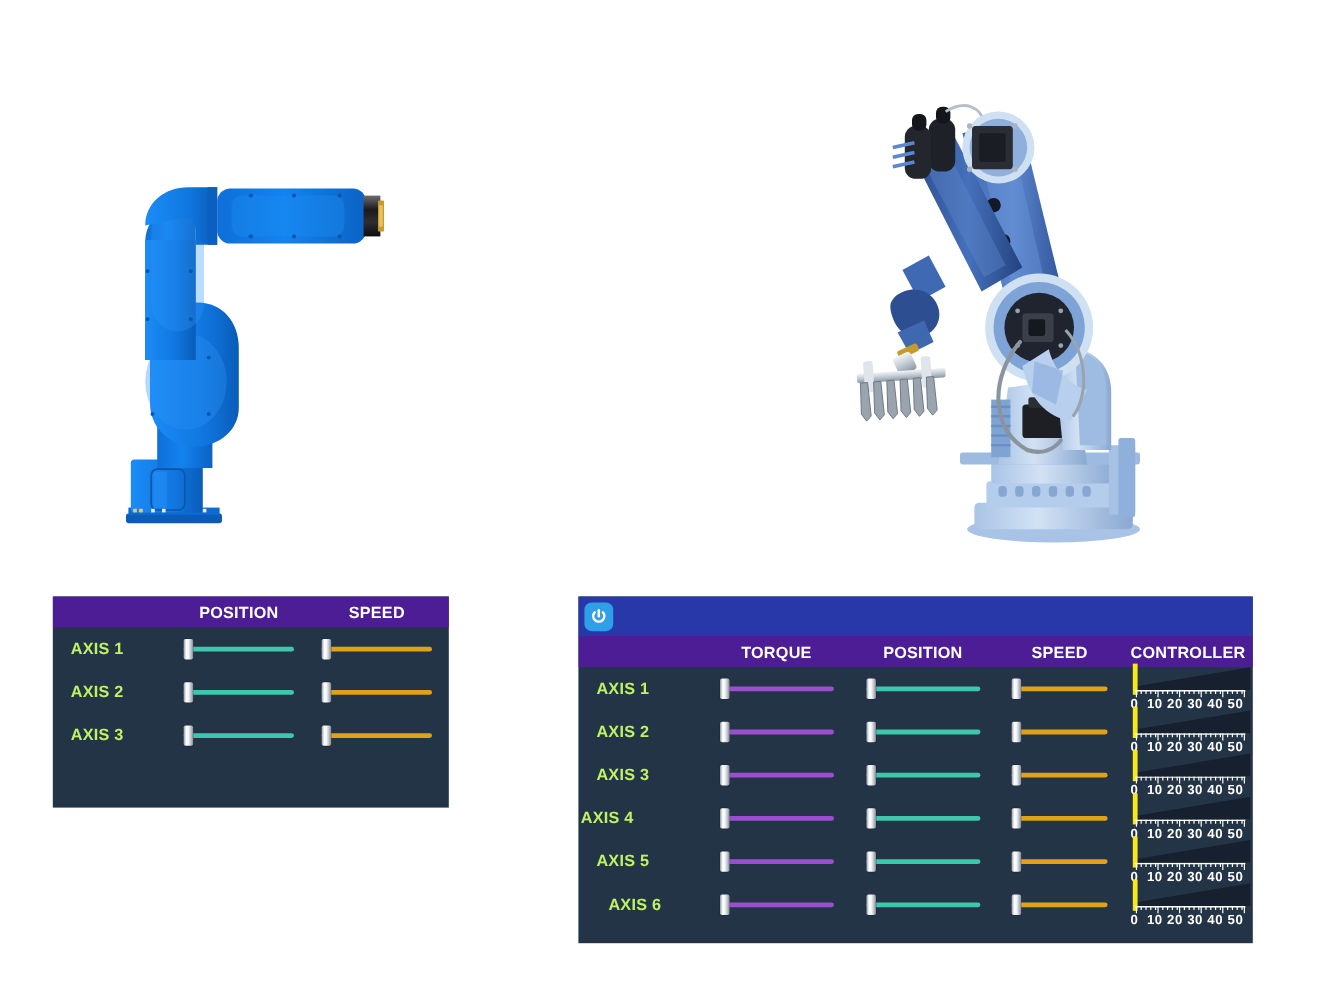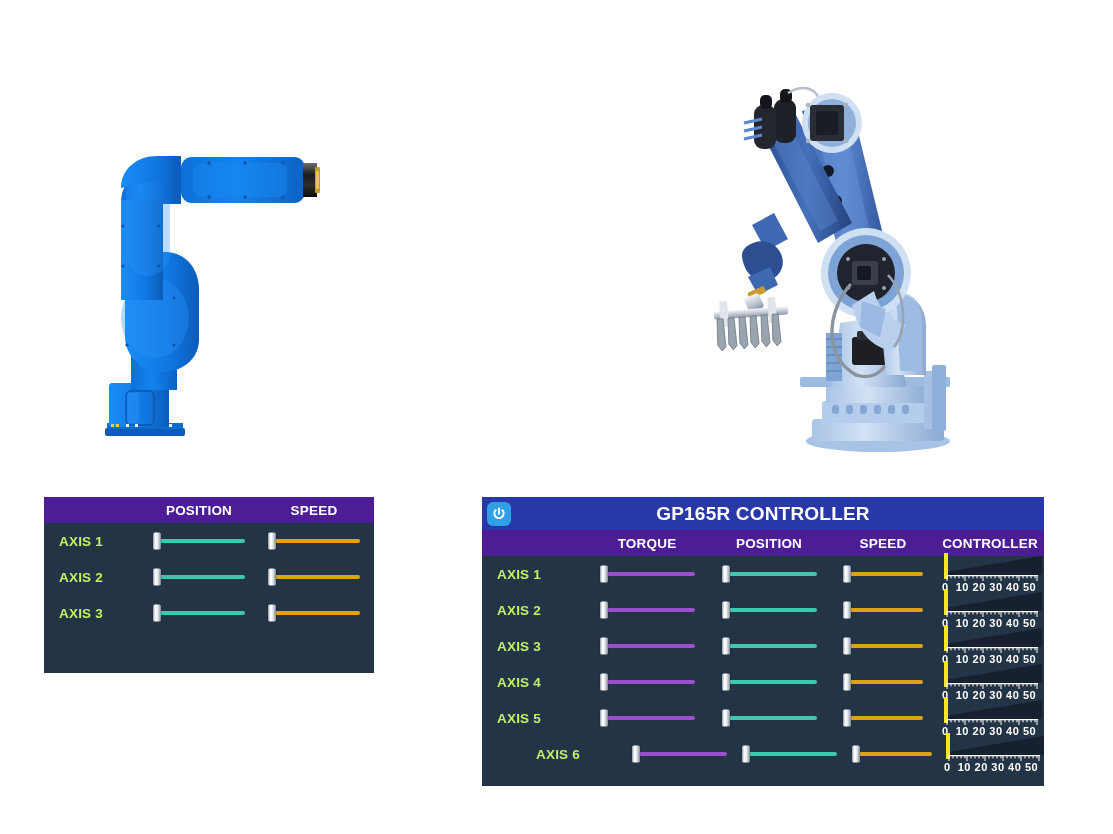--- a/index.html
+++ b/index.html
@@ -330,21 +330,20 @@
   </div>
 
   <div class="panel" style="left:482px;top:497px;width:562px;height:289px;">
     <div class="panel-title">
       <div class="power-btn">
         <svg width="16" height="16" viewBox="0 0 16 16">
           <path d="M8 2.6 L8 7.6" stroke="#ffffff" stroke-width="2.1" stroke-linecap="round" fill="none"></path>
           <path d="M4.6 4.3 A4.6 4.6 0 1 0 11.4 4.3" stroke="#ffffff" stroke-width="2.1" fill="none" stroke-linecap="round"></path>
         </svg>
       </div>
-      <h1>GP165R CONTROLLER</h1>
     </div>
 
     <div class="col-head">
       <div style="width:104px;flex:0 0 auto;"></div>
       <div class="ch" style="width:122px;">TORQUE</div>
       <div class="ch" style="width:122px;">POSITION</div>
       <div class="ch" style="width:106px;">SPEED</div>
       <div class="ch" style="width:108px;">CONTROLLER</div>
     </div>
 
@@ -536,21 +535,21 @@
                 <line x1="89" y1="0" x2="89" y2="3.4"></line>
                   <line x1="91" y1="0" x2="91" y2="6"></line>
               </g>
             </svg>
             <div class="ticks">0&nbsp; 10 20 30 40 50</div>
           </div>
         </div>
       </div>
 
       <div class="row" style="height:36px;">
-        <div style="width:104px;flex:0 0 auto;padding-left:15px;box-sizing:border-box;">
+        <div style="width:104px;flex:0 0 auto;padding-left:2px;box-sizing:border-box;">
           <span class="axis-label">AXIS 4</span>
         </div>
         <div class="cell" style="width:122px;">
           <div class="slider">
             <div class="track" style="width:95px;background:#9b4fd0;"></div>
             <div class="handle"></div>
           </div>
         </div>
         <div class="cell" style="width:122px;">
           <div class="slider">
@@ -664,21 +663,21 @@
                 <line x1="89" y1="0" x2="89" y2="3.4"></line>
                   <line x1="91" y1="0" x2="91" y2="6"></line>
               </g>
             </svg>
             <div class="ticks">0&nbsp; 10 20 30 40 50</div>
           </div>
         </div>
       </div>
 
       <div class="row" style="height:36px;">
-        <div style="width:104px;flex:0 0 auto;padding-left:15px;box-sizing:border-box;margin-left:39px;">
+        <div style="width:104px;flex:0 0 auto;padding-left:25px;box-sizing:border-box;">
           <span class="axis-label">AXIS 6</span>
         </div>
         <div class="cell" style="width:122px;">
           <div class="slider">
             <div class="track" style="width:95px;background:#9b4fd0;"></div>
             <div class="handle"></div>
           </div>
         </div>
         <div class="cell" style="width:122px;">
           <div class="slider">

